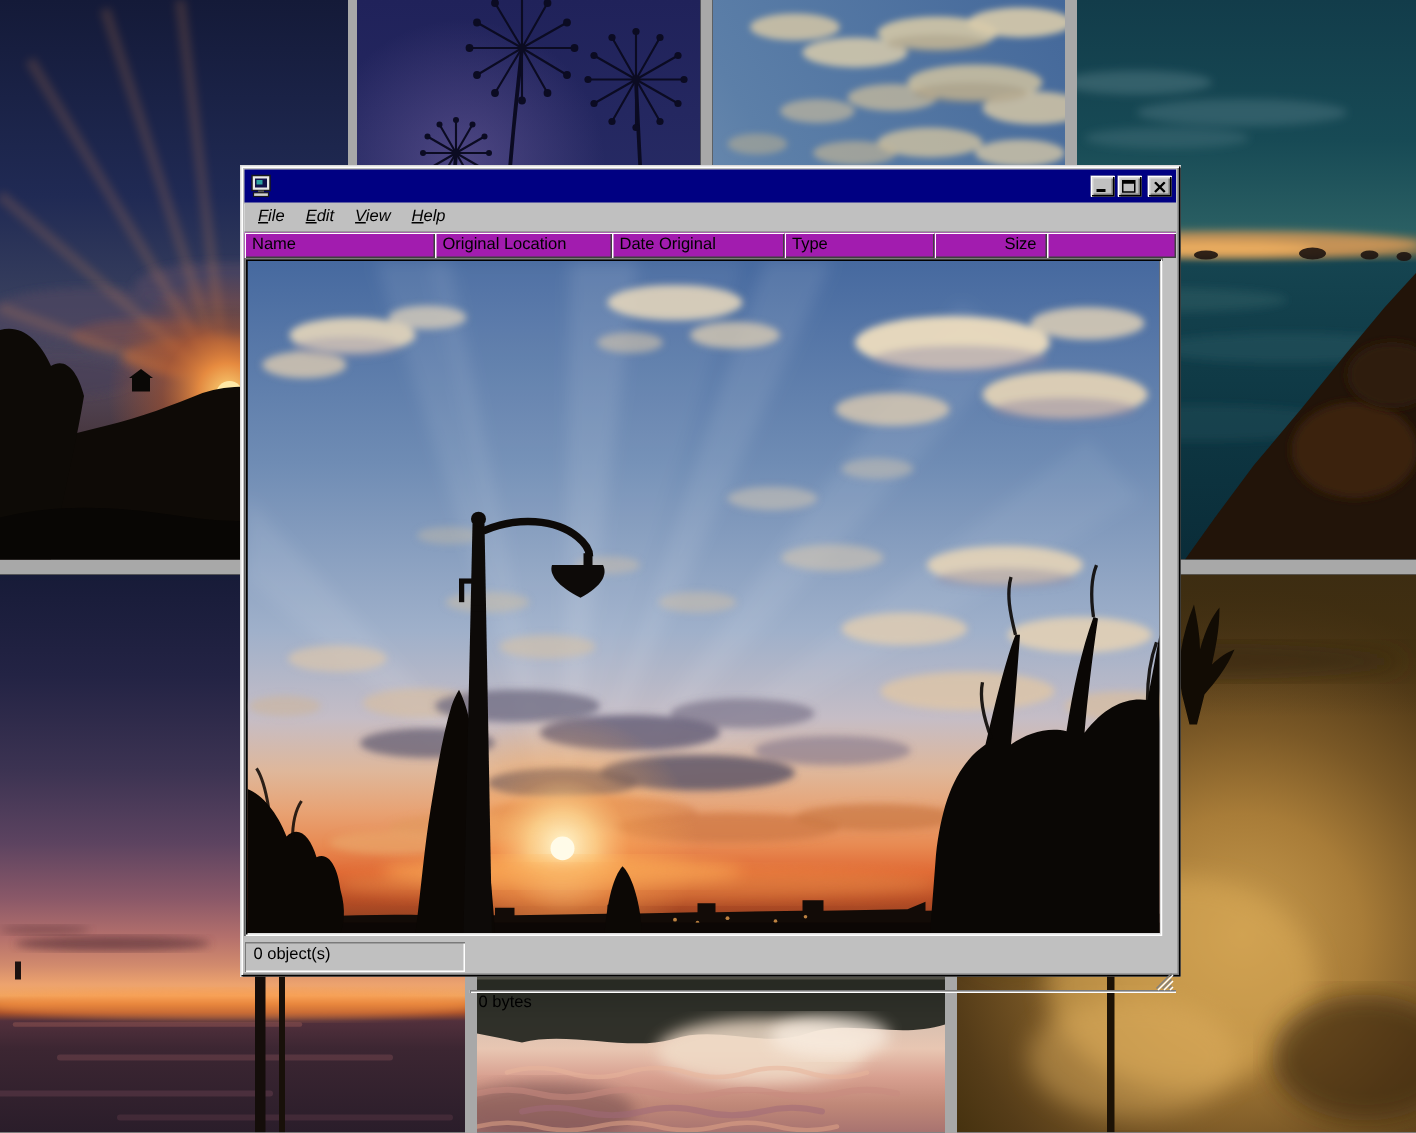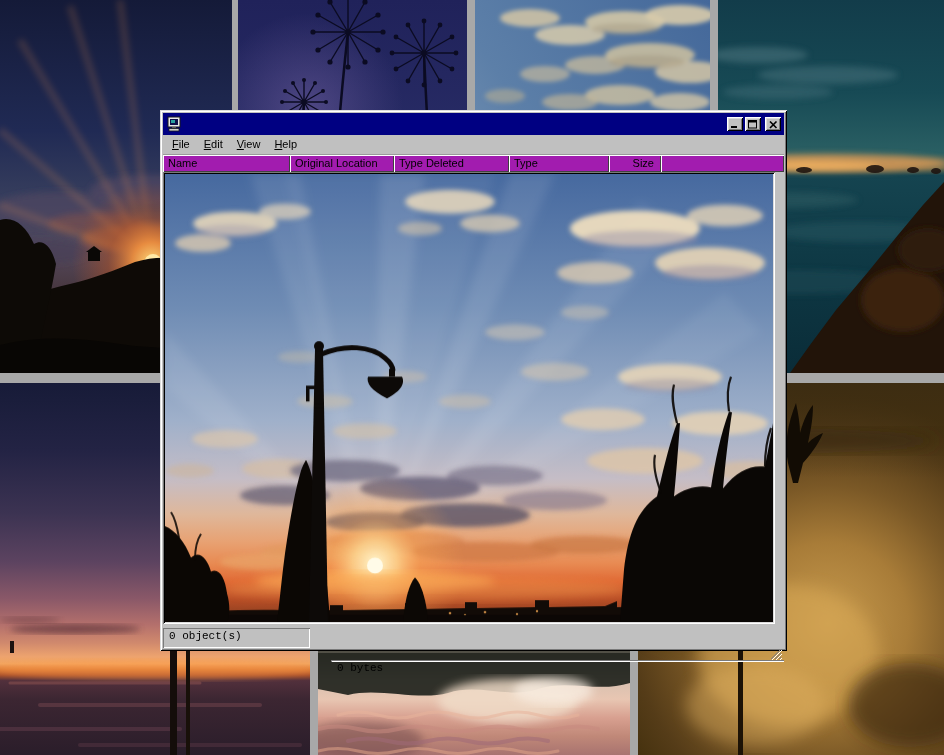--- a/index.html
+++ b/index.html
@@ -29,39 +29,39 @@
     width:16px;height:14px;background:#c0c0c0;display:flex;align-items:flex-end;justify-content:center;
     box-shadow: inset 1px 1px 0 #fff, inset -1px -1px 0 #000,
                 inset 2px 2px 0 #dcdcdc, inset -2px -2px 0 #7a7a7a;
   }
   .tbtn svg{margin-bottom:2px;}
   .tbtn.close{margin-left:2px;}
   .menubar{
     height:19px;flex:0 0 19px;display:flex;align-items:center;padding-left:2px;
     border-bottom:1px solid #9a9a9a;box-shadow:0 1px 0 #e8e8e8;
   }
-  .mi{font-size:11px;color:#000;padding:0 7px;height:17px;line-height:17px;}
+  .mi{font-size:11px;color:#000;padding:0 7px;height:17px;line-height:17px;font-style:italic;}
   .mi .ul{text-decoration:underline;}
   .headers{height:17px;flex:0 0 17px;display:flex;}
   .col{
     box-sizing:border-box;font-size:11px;color:#000;background:#a21caf;
     padding:2px 4px 0 5px;white-space:nowrap;overflow:hidden;
     box-shadow: inset 1px 1px 0 #fff, inset -1px -1px 0 #404040;
   }
   .col.right{text-align:right;padding-right:7px;}
   .col.stub{flex:1;}
   .contentrow{flex:1;position:relative;background:#c0c0c0;}
   .viewport{
     position:absolute;left:0;top:0;bottom:2px;right:9px;background:#000;
     box-shadow: inset 1px 1px 0 #7a7a7a, inset -1px -1px 0 #fff,
                 inset 2px 2px 0 #000, inset -2px -2px 0 #dcdcdc;
     padding:2px;box-sizing:border-box;
   }
   .viewport svg{display:block;width:100%;height:100%;}
-  .statusbar{height:20px;flex:0 0 20px;display:flex;padding-top:2px;gap:21px;font-family:Liberation Mono, monospace;}
+  .statusbar{height:20px;flex:0 0 20px;display:flex;padding-top:2px;gap:3px;}
   .panel{
     box-sizing:border-box;font-size:11px;color:#000;background:#c0c0c0;
     padding:2px 6px 0 6px;position:relative;
     box-shadow: inset 1px 1px 0 #7a7a7a, inset -1px -1px 0 #fff;
   }
   .panel.p1{width:147px;flex:0 0 147px;}
   .panel.p2{flex:1;margin-top:32px;}
   .grip{position:absolute;right:1px;bottom:1px;width:13px;height:13px;}
 </style>
 </head>
@@ -384,24 +384,24 @@
 
   <div class="menubar">
     <div class="mi"><span class="ul">F</span><span>ile</span></div>
     <div class="mi"><span class="ul">E</span><span>dit</span></div>
     <div class="mi"><span class="ul">V</span><span>iew</span></div>
     <div class="mi"><span class="ul">H</span><span>elp</span></div>
   </div>
 
   <div class="headers">
     <div class="col" style="width:127px">Name</div>
-    <div class="col" style="width:104px">Original Location</div>
-    <div class="col" style="width:115px">Type Deleted</div>
+    <div class="col" style="width:118px">Original Location</div>
+    <div class="col" style="width:115px">Date Original</div>
     <div class="col" style="width:100px">Type</div>
-    <div class="col right" style="width:52px">Size</div>
+    <div class="col right" style="width:75px">Size</div>
     <div class="col stub"></div>
   </div>
 
   <div class="contentrow">
     <div class="viewport" aria-label="Sunset sky with clouds, a street lamp and cypress silhouettes above a town skyline">
 
       <svg viewBox="0 0 608 453" preserveAspectRatio="none">
         <defs>
           <linearGradient id="msky" x1="0" y1="0" x2="0" y2="1">
             <stop offset="0" stop-color="#46699f"></stop>

